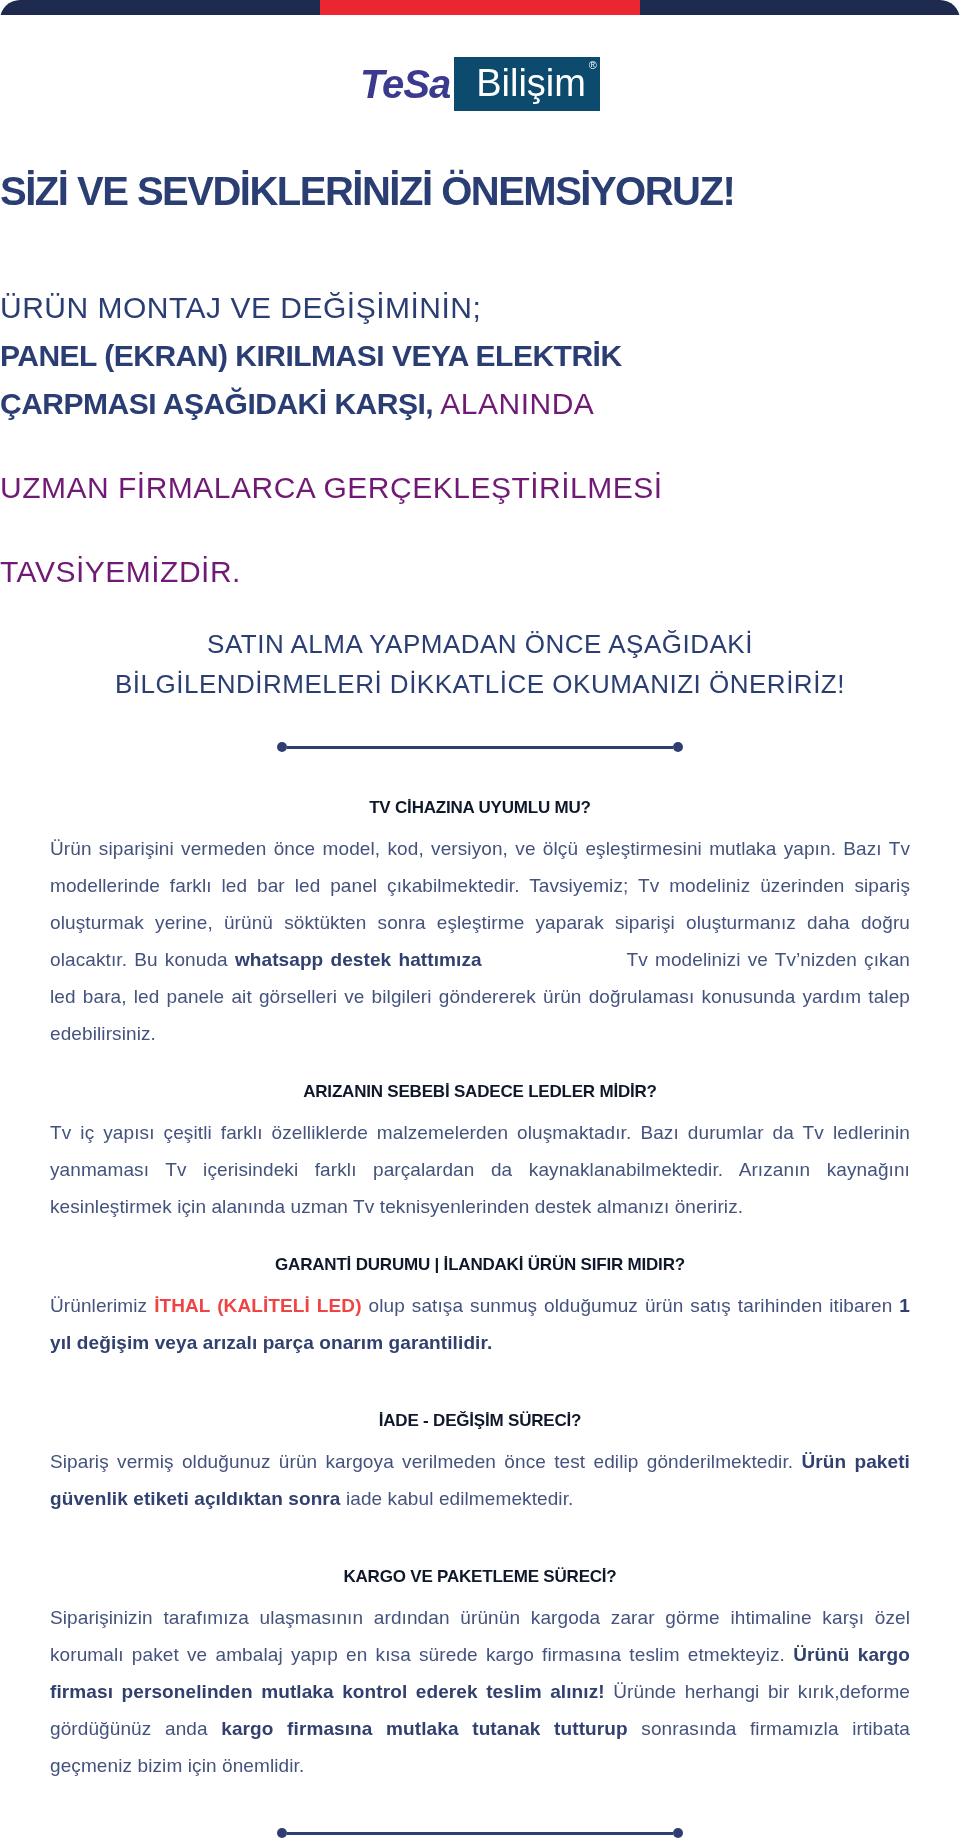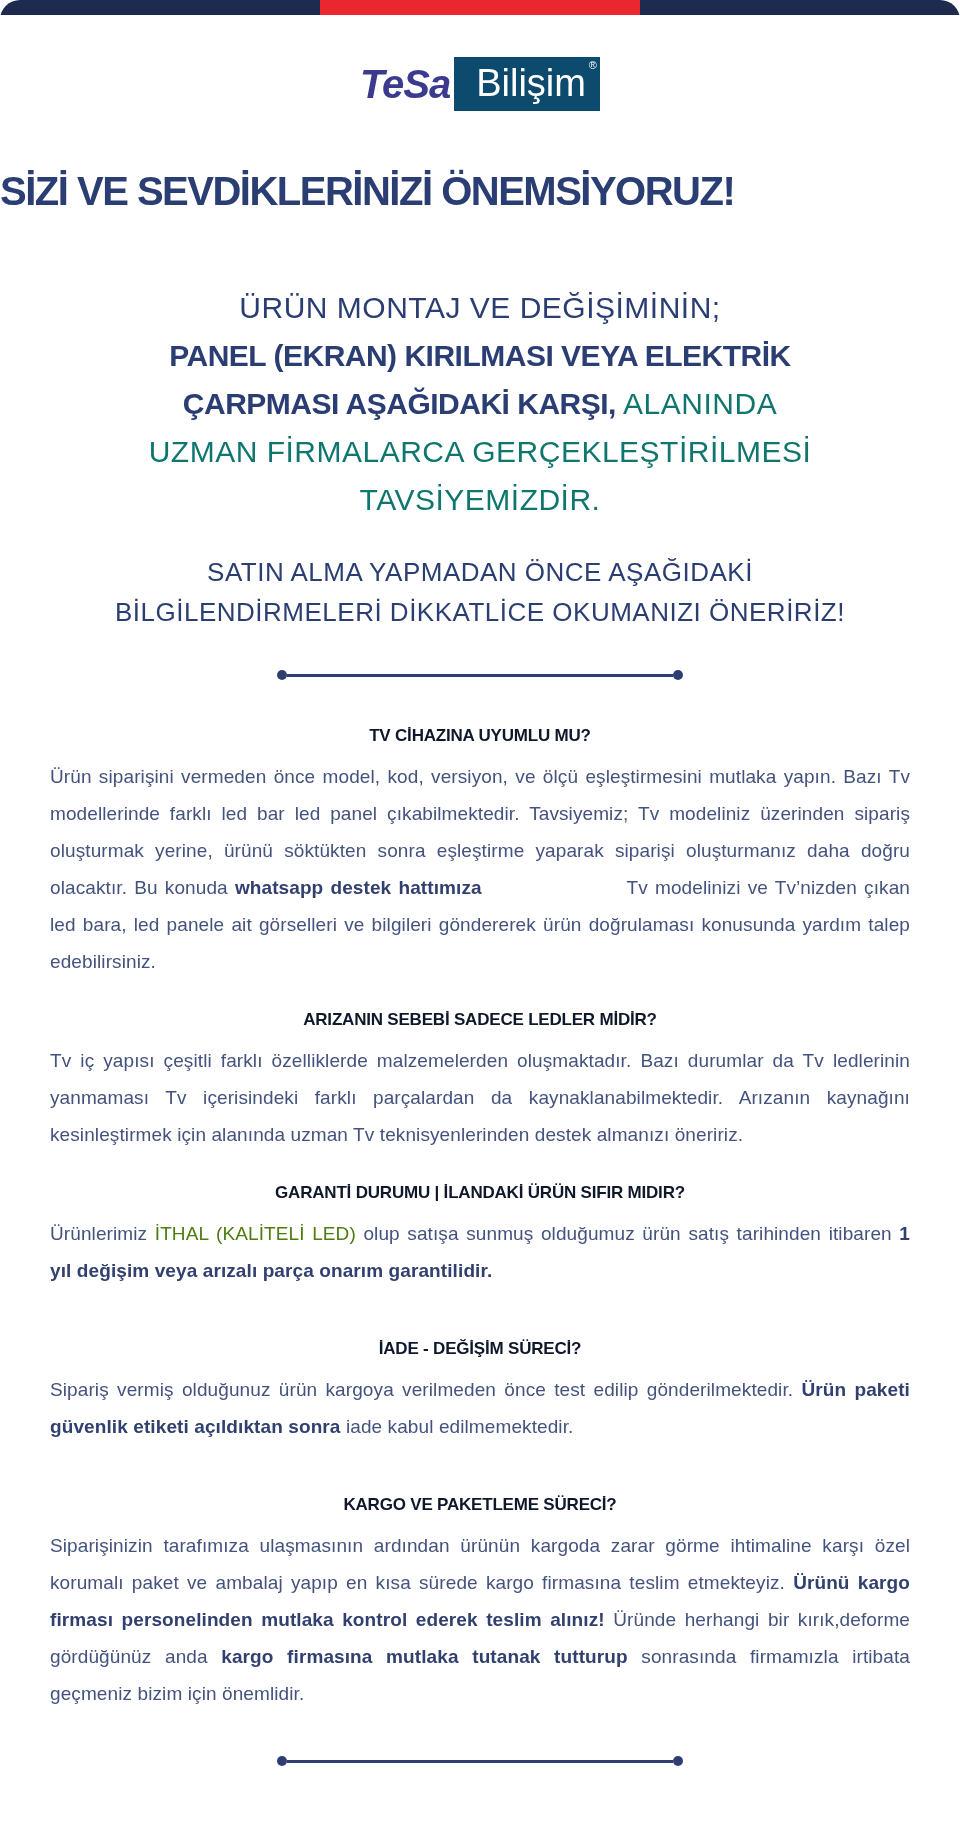--- a/index.html
+++ b/index.html
@@ -30,26 +30,26 @@
   }
   .logo-reg { position:absolute; top:3px; right:3px; font-size:11px; color:#ffffff; }
 
   
   .main-title {
     margin-top:58px; text-align:left;
     font-size:40px; font-weight:bold; letter-spacing:-1.5px;
     color:#2b3e73;
   }
   .hero-sub {
-    margin-top:70px; text-align:center;
+    margin-top:70px; text-align:left;
     font-size:30px; line-height:48px; color:#2b3e73; font-weight:normal;
     letter-spacing:0.5px;
   }
   .hero-sub .b { font-weight:bold; letter-spacing:-0.5px; }
-  .hero-sub .r { color:#0f766e; font-weight:normal; }
+  .hero-sub .r { color:#701a75; font-weight:normal;margin-top:36px; }
 
   .notice {
     margin-top:28px; text-align:center;
     font-size:26px; line-height:40px; color:#2b3e73; letter-spacing:0.5px;
   }
 
   
   .divider { display:flex; align-items:center; width:406px; margin:38px auto 0 auto; }
   .divider .dot { width:10px; height:10px; border-radius:50%; background:#2e3e70; flex:0 0 auto; }
   .divider .line { flex:1 1 auto; height:3px; background:#2e3e70; }
@@ -61,21 +61,21 @@
   }
   .mt-first { margin-top:46px; }
   .mt-sec   { margin-top:30px; }
   .mt-big   { margin-top:50px; }
   .body-par {
     margin:12px 50px 0 50px;
     font-size:19px; line-height:37px;
     color:#44527e; text-align:justify; letter-spacing:0.1px;
   }
   .body-par .b { font-weight:bold; color:#31406f; }
-  .body-par .rb { font-weight:normal; color:#4d7c0f; }
+  .body-par .rb { font-weight:bold; color:#ef4444; }
   .gap { display:inline-block; width:138px; }
 </style>
 </head>
 <body>
 
 <div class="page">
 
   <div class="top-bar">
     <div class="red-seg"></div>
   </div>

